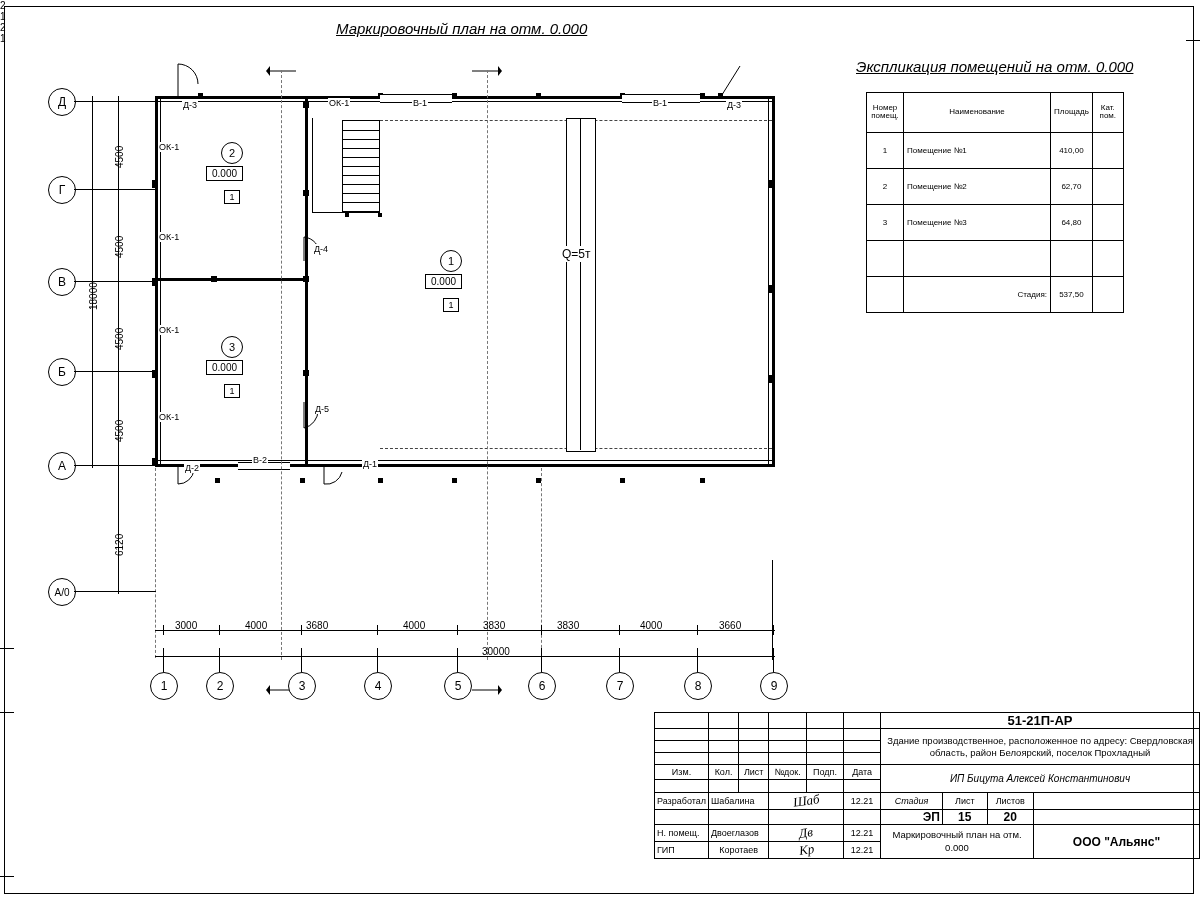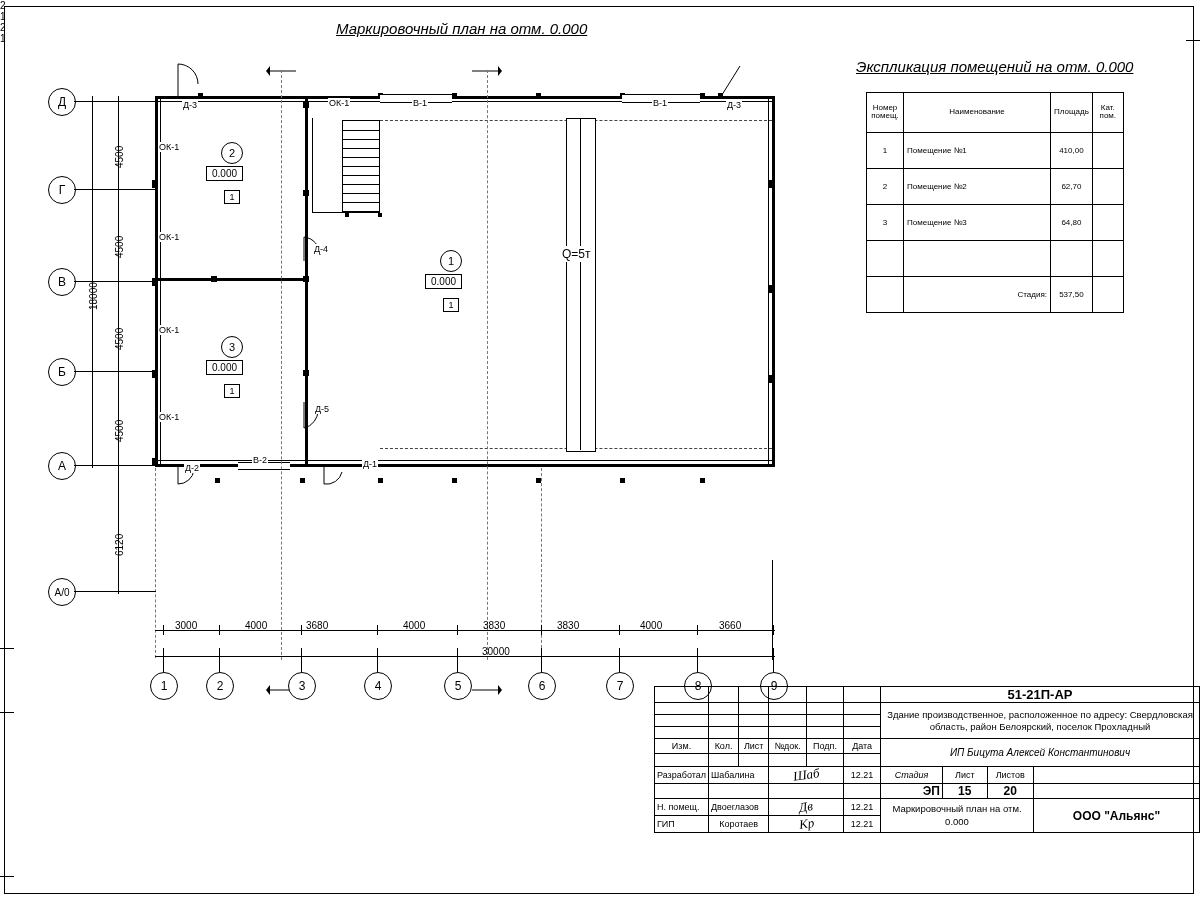--- a/index.html
+++ b/index.html
@@ -84,21 +84,21 @@
   .expl { position:absolute; left:866px; top:92px; border-collapse:collapse; font-size:8px; }
   .expl td, .expl th { border:1px solid #000; padding:11px 3px; height:13px; }
   .expl th { font-weight:normal; font-size:8px; text-align:center; line-height:1.05; }
   .c-num { width:30px; text-align:center; }
   .c-name { width:140px; text-align:left; }
   .c-area { width:34px; text-align:center; }
   .c-cat { width:24px; text-align:center; }
   .r-right { text-align:right; }
 
   
-  .stamp { position:absolute; left:654px; top:686px; border-collapse:collapse; font-size:9px; }
+  .stamp { position:absolute; left:654px; top:712px; border-collapse:collapse; font-size:9px; }
   .stamp td { border:1px solid #000; padding:0 2px; }
   .center { text-align:center; }
   .ital { font-style:italic; }
   .b { font-weight:bold; }
   .sig { font-style:italic; font-size:13px; font-family:"Liberation Serif", serif; transform:rotate(-8deg); display:inline-block; }
 </style>
 </head>
 <body>
 
 <div class="sheet">

